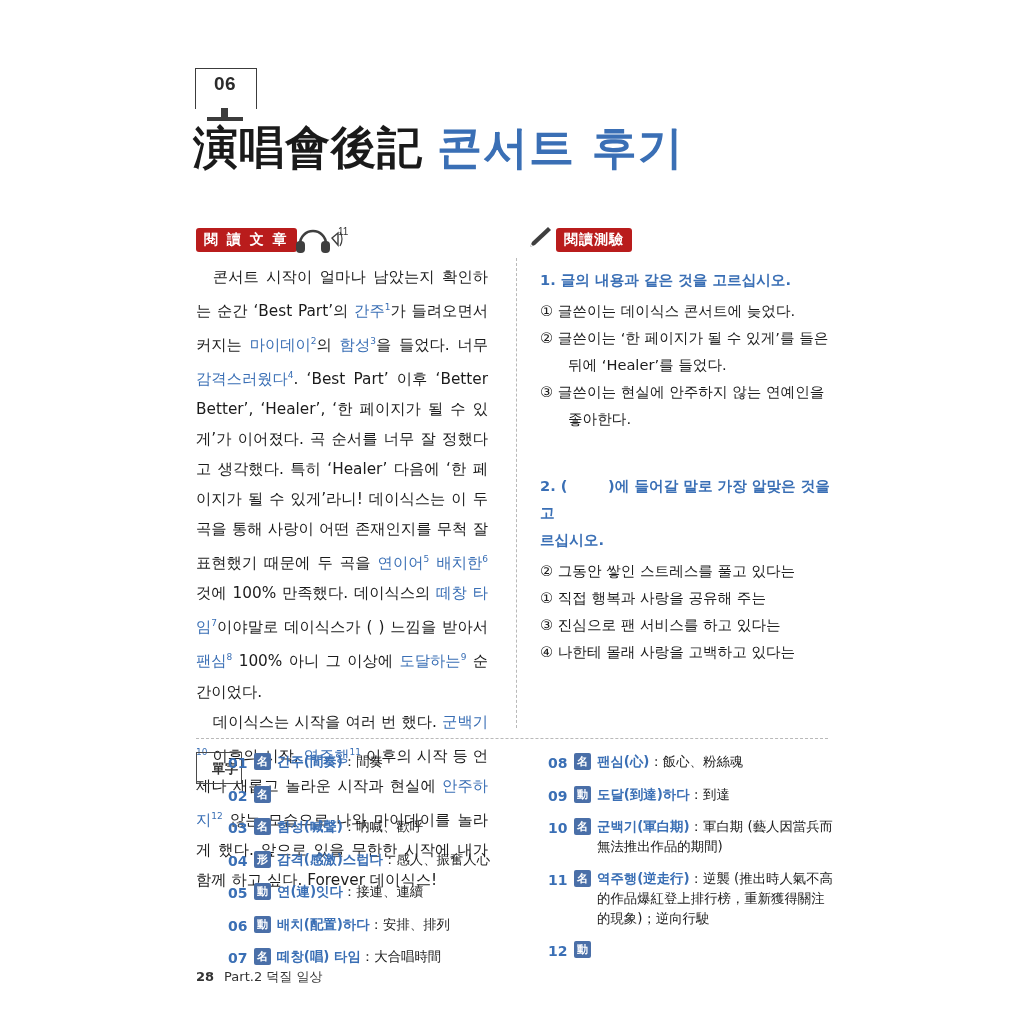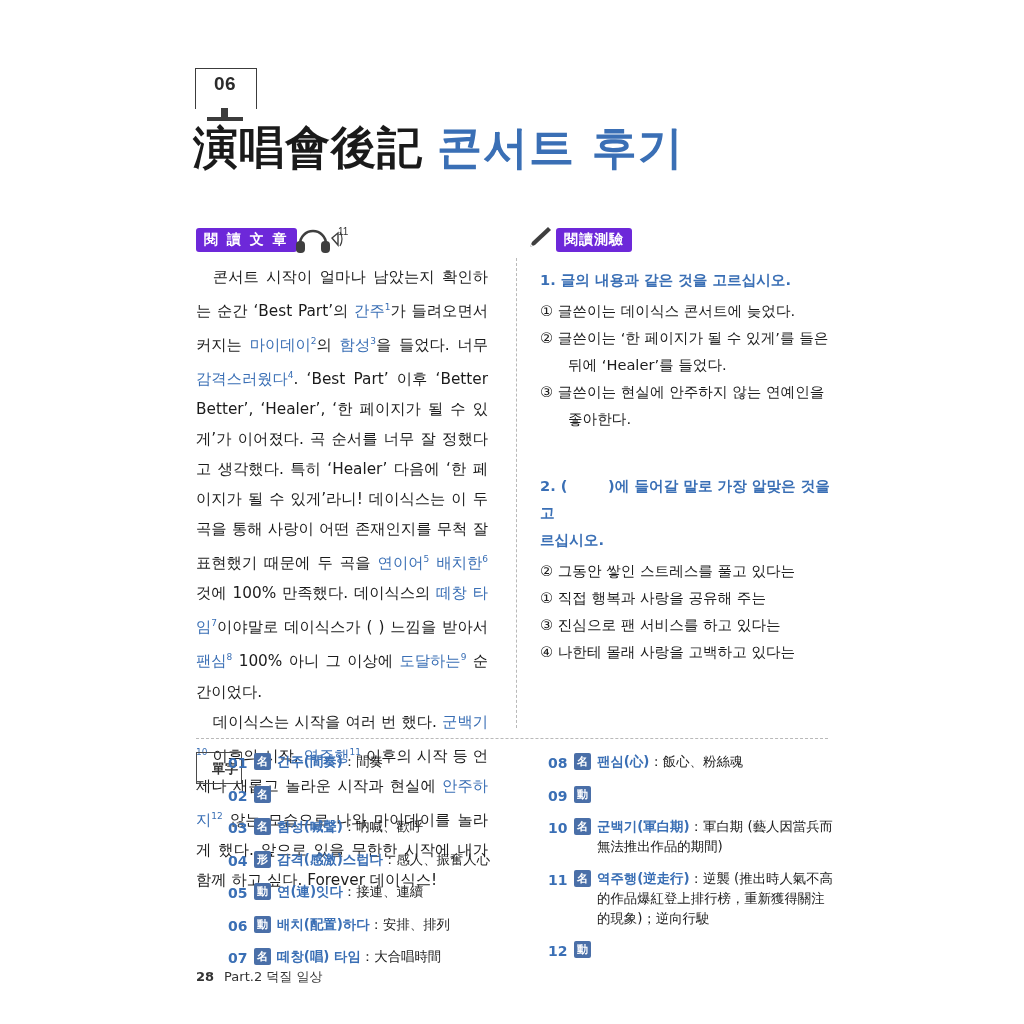--- a/index.html
+++ b/index.html
@@ -38,21 +38,21 @@
     font-size:45px;font-weight:bold;color:#1a1a1a;letter-spacing:1px;
   }
   .title-kr{
     font-family:"DejaVu Sans", sans-serif;
     font-size:45px;font-weight:bold;color:#3a6fb5;letter-spacing:1px;margin-left:14px;
   }
 
   
   .lbl-box{
     position:absolute;display:inline-block;
-    background:#6d28d9;color:#fff;border-radius:3px;
+    background:#b91c1c;color:#fff;border-radius:3px;
     font-size:14px;font-weight:bold;padding:3px 8px;
     font-family:"DejaVu Sans", sans-serif;letter-spacing:2px;
   }
   .read-label{left:196px;top:228px;}
   .quiz-label{left:556px;top:228px;letter-spacing:1px;}
 
   .headphone{
     position:absolute;left:294px;top:224px;width:54px;height:30px;
   }
   .track-no{
@@ -226,20 +226,21 @@
 
   <div class="voc-col voc-right">
     <div class="voc-item">
       <span class="voc-no">08</span>
       <span class="voc-pos">名</span>
       <span class="voc-txt"><span class="voc-head">팬심(心)</span><span class="voc-def">：飯心、粉絲魂</span></span>
     </div>
     <div class="voc-item">
       <span class="voc-no">09</span>
       <span class="voc-pos">動</span>
+      <span class="voc-txt"><span class="voc-head">도달(到達)하다</span><span class="voc-def">：到達</span></span>
     </div>
     <div class="voc-item">
       <span class="voc-no">10</span>
       <span class="voc-pos">名</span>
       <span class="voc-txt"><span class="voc-head">군백기(軍白期)</span><span class="voc-def">：軍白期 (藝人因當兵而無法推出作品的期間)</span></span>
     </div>
     <div class="voc-item">
       <span class="voc-no">11</span>
       <span class="voc-pos">名</span>
       <span class="voc-txt"><span class="voc-head">역주행(逆走行)</span><span class="voc-def">：逆襲 (推出時人氣不高的作品爆紅登上排行榜，重新獲得關注的現象)；逆向行駛</span></span>

